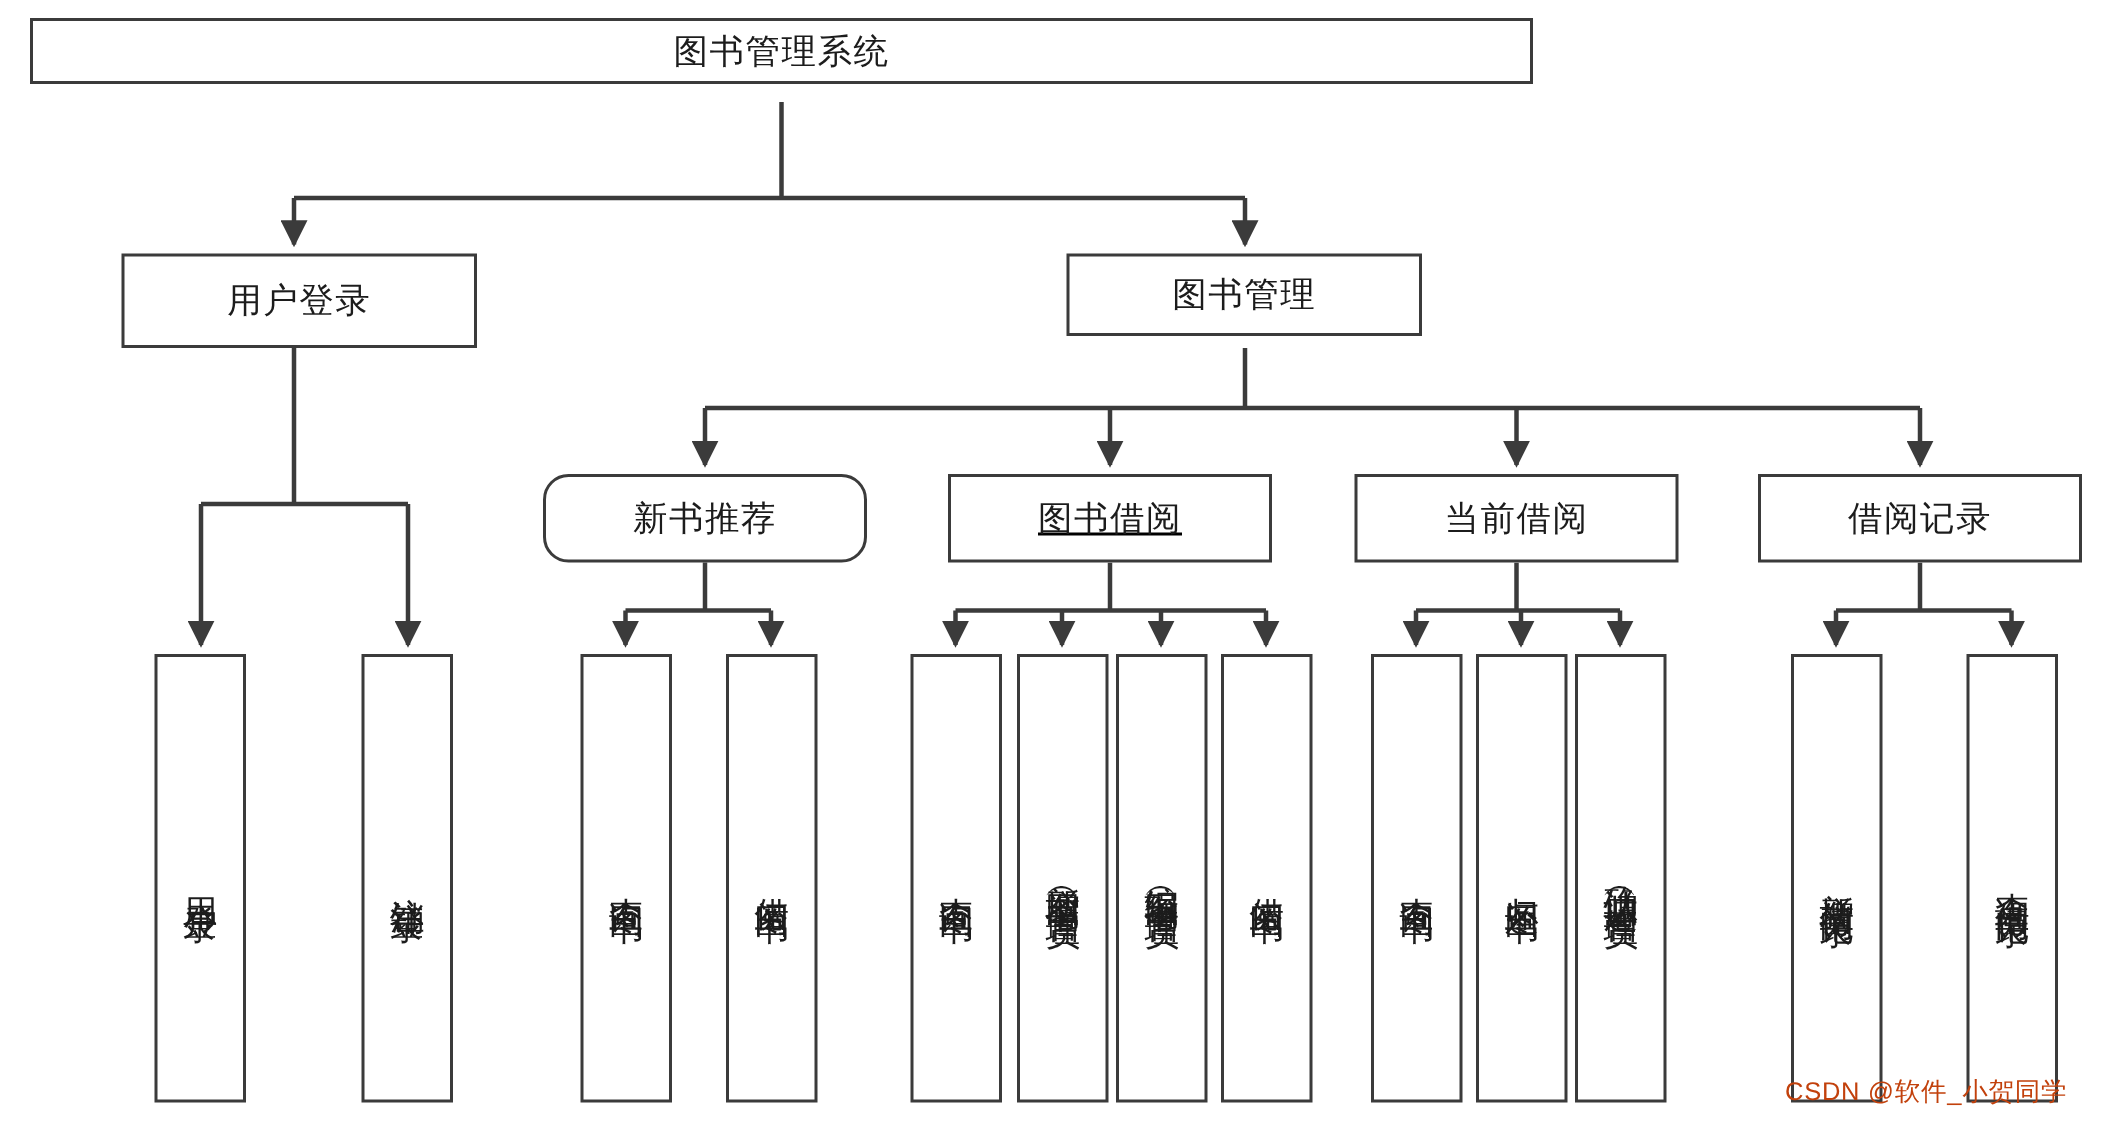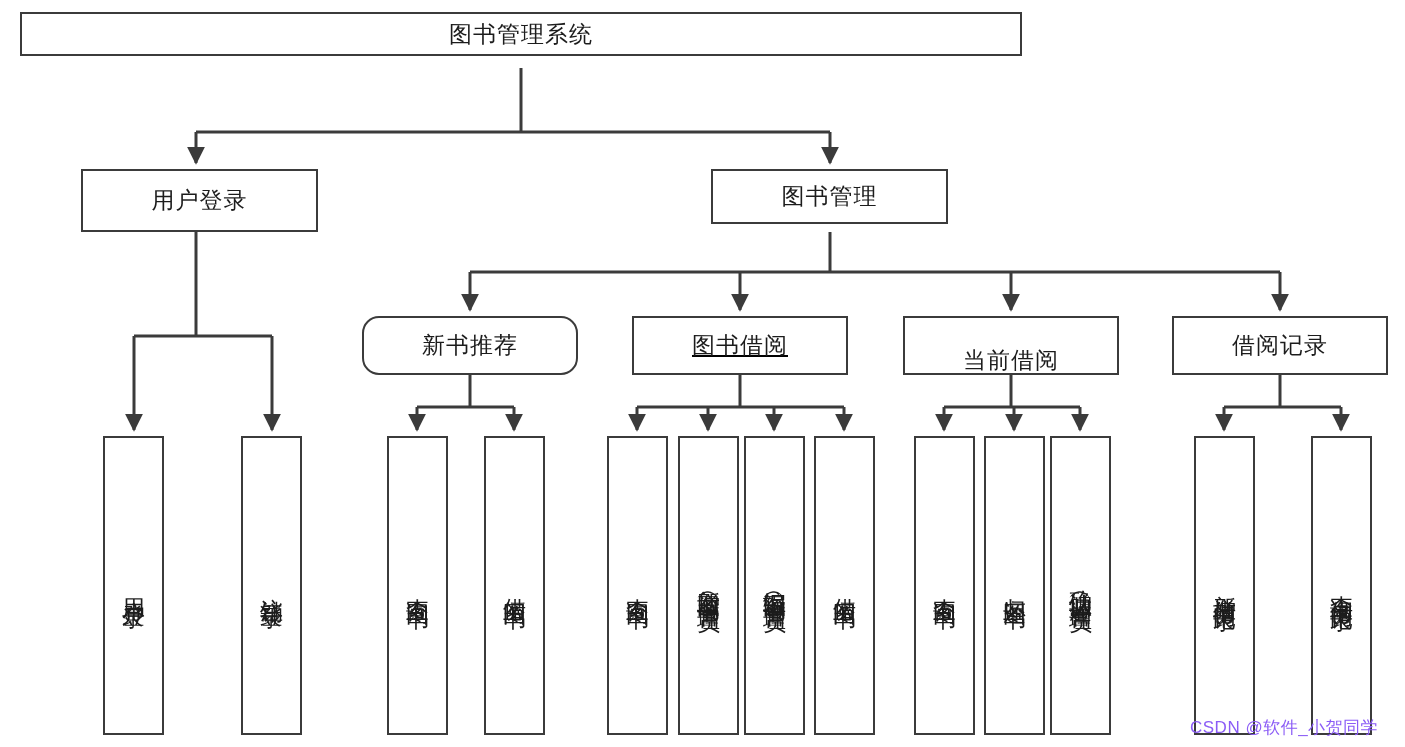--- a/index.html
+++ b/index.html
@@ -10,21 +10,21 @@
   .node{position:absolute;box-sizing:border-box;background:#ffffff;
         border:2px solid #3b3b3b;display:flex;align-items:center;justify-content:center;}
   .node .lbl{color:#1c1c1c;font-size:23px;line-height:1.15;white-space:nowrap;letter-spacing:1px;}
 
   .leaf{position:absolute;box-sizing:border-box;background:#ffffff;
         border:2px solid #3b3b3b;display:flex;align-items:center;justify-content:center;
         overflow:hidden;}
   .leaf .vlbl{color:#1c1c1c;font-size:23px;letter-spacing:3px;line-height:1.0;
         writing-mode:vertical-rl;text-orientation:upright;white-space:nowrap;}
 
-  .watermark{position:absolute;left:1190px;top:716px;font-size:17px;color:#8b5cf6;
+  .watermark{position:absolute;left:1190px;top:716px;font-size:17px;color:#c2410c;
         white-space:nowrap;letter-spacing:0.5px;}
 </style>
 </head>
 <body>
 
 <svg id="canvas" viewBox="0 0 1405 747" xmlns="http://www.w3.org/2000/svg">
   <defs>
     <marker id="arw" viewBox="0 0 10 10" refX="9" refY="5" markerWidth="6" markerHeight="6" orient="auto-start-reverse">
       <path d="M 0 0 L 10 5 L 0 10 z" fill="#3b3b3b"></path>
     </marker>
@@ -84,21 +84,21 @@
 <div class="node" style="left:711px;top:169px;width:237px;height:55px;">
   <span class="lbl">图书管理</span>
 </div>
 
 <div class="node" style="left:362px;top:316px;width:216px;height:59px;border-radius:17px;">
   <span class="lbl">新书推荐</span>
 </div>
 <div class="node" style="left:632px;top:316px;width:216px;height:59px;text-decoration:underline;">
   <span class="lbl">图书借阅</span>
 </div>
-<div class="node" style="left:903px;top:316px;width:216px;height:59px;align-items:flex-end;">
+<div class="node" style="left:903px;top:316px;width:216px;height:59px;">
   <span class="lbl">当前借阅</span>
 </div>
 <div class="node" style="left:1172px;top:316px;width:216px;height:59px;">
   <span class="lbl">借阅记录</span>
 </div>
 
 <div class="leaf" style="left:103px;top:436px;width:61px;height:299px;">
   <span class="vlbl">用户登录</span>
 </div>
 <div class="leaf" style="left:241px;top:436px;width:61px;height:299px;">

